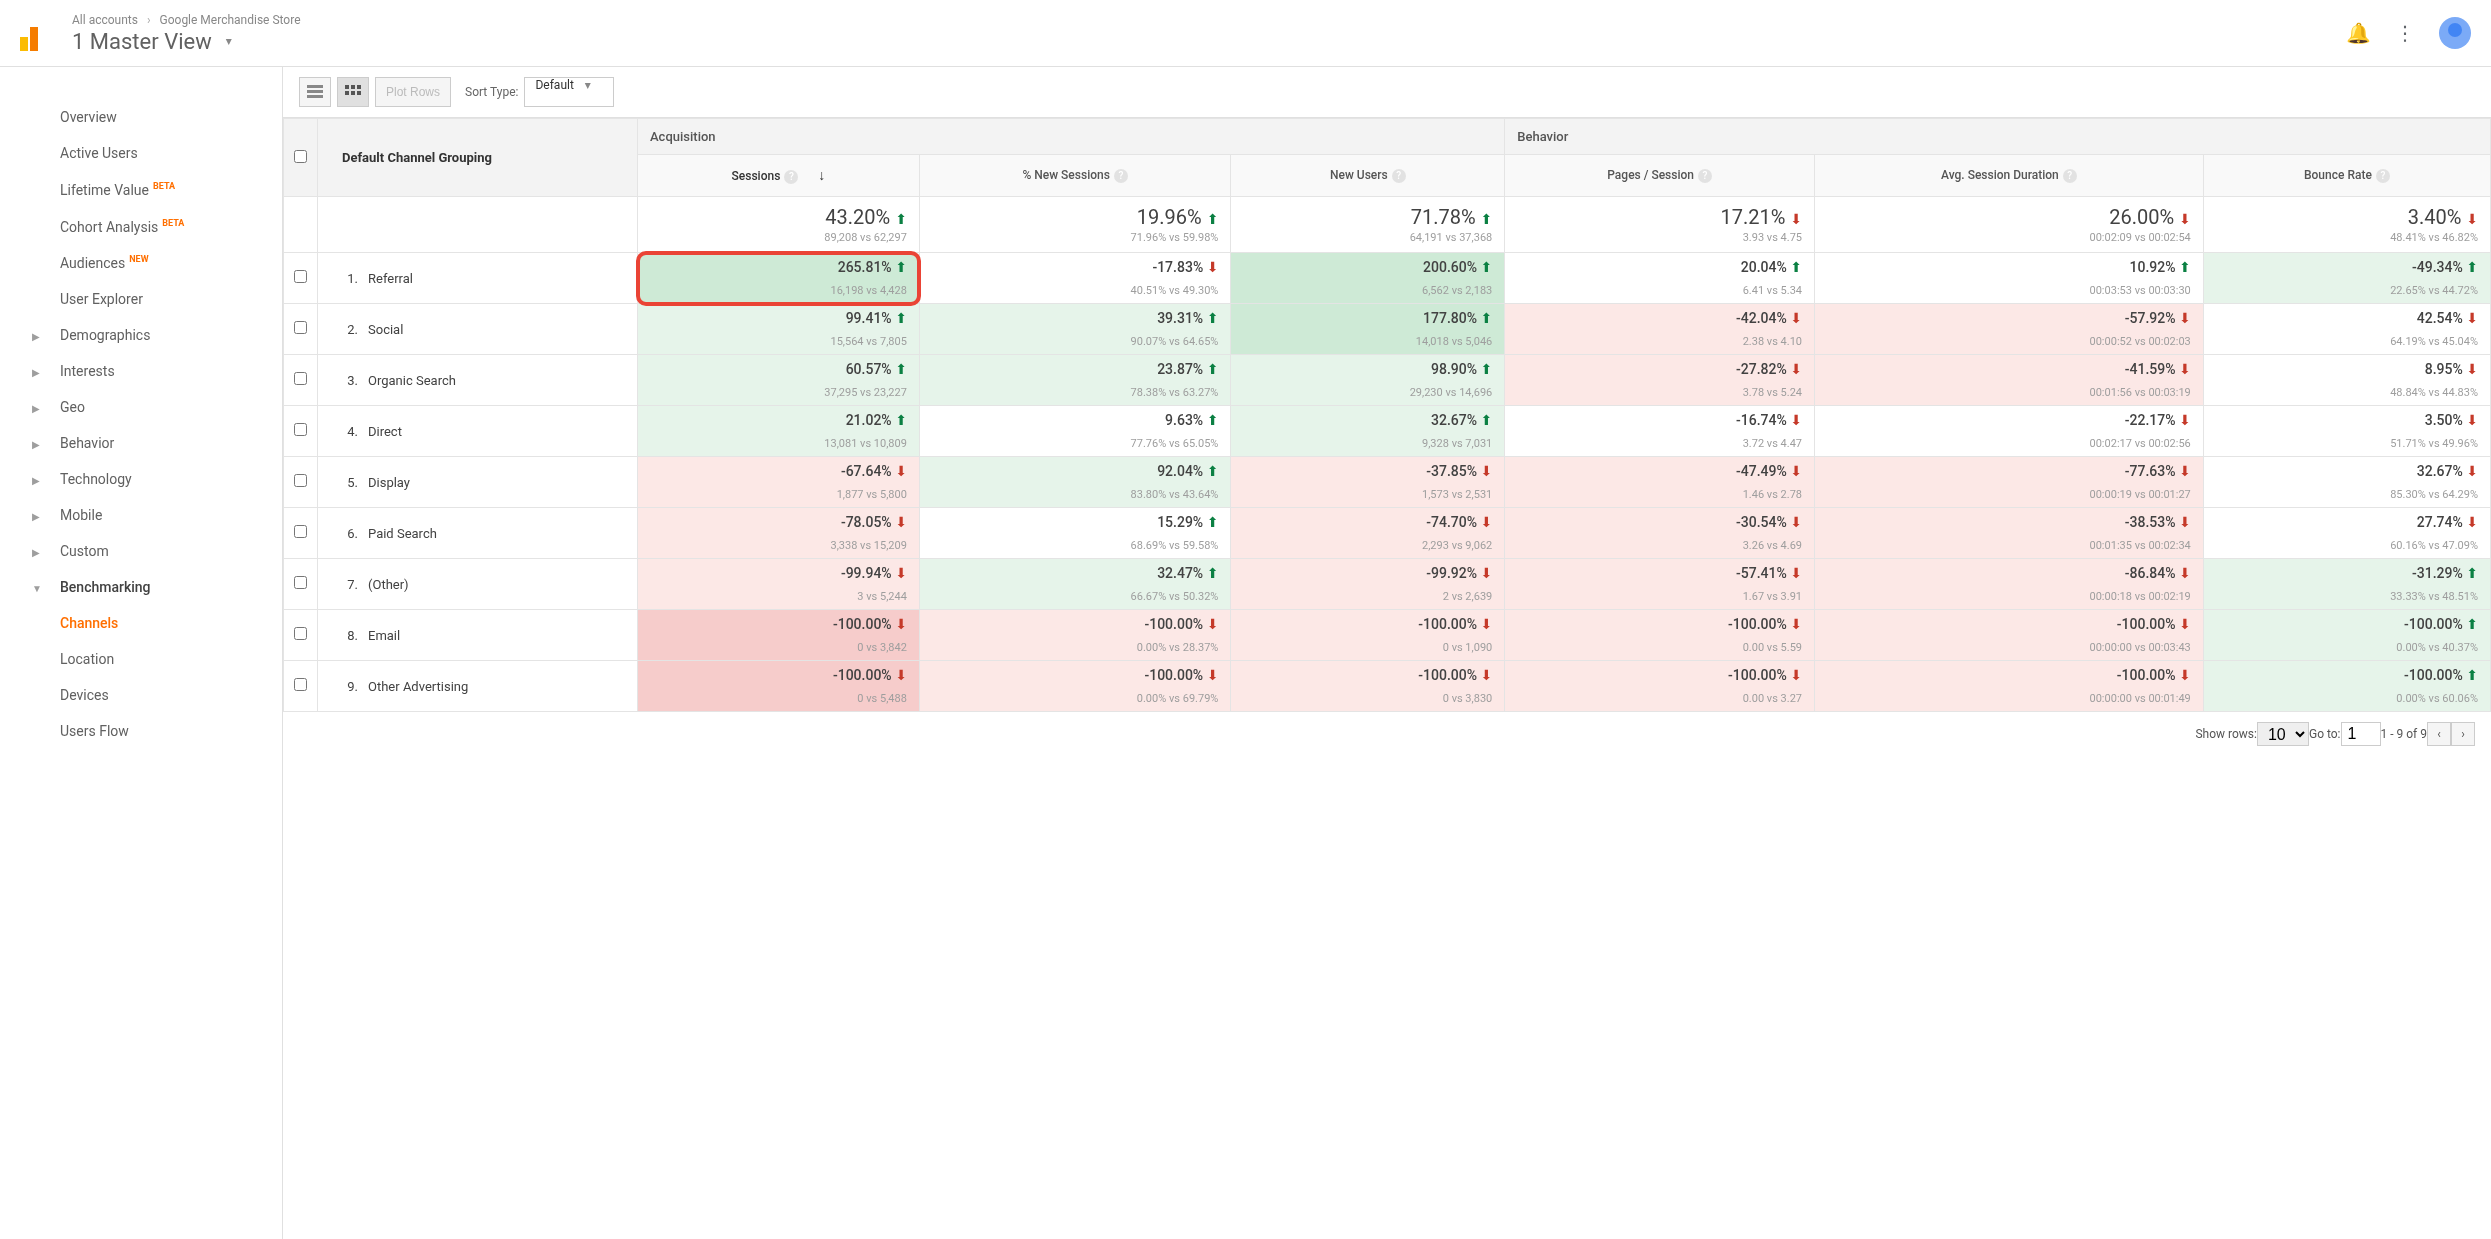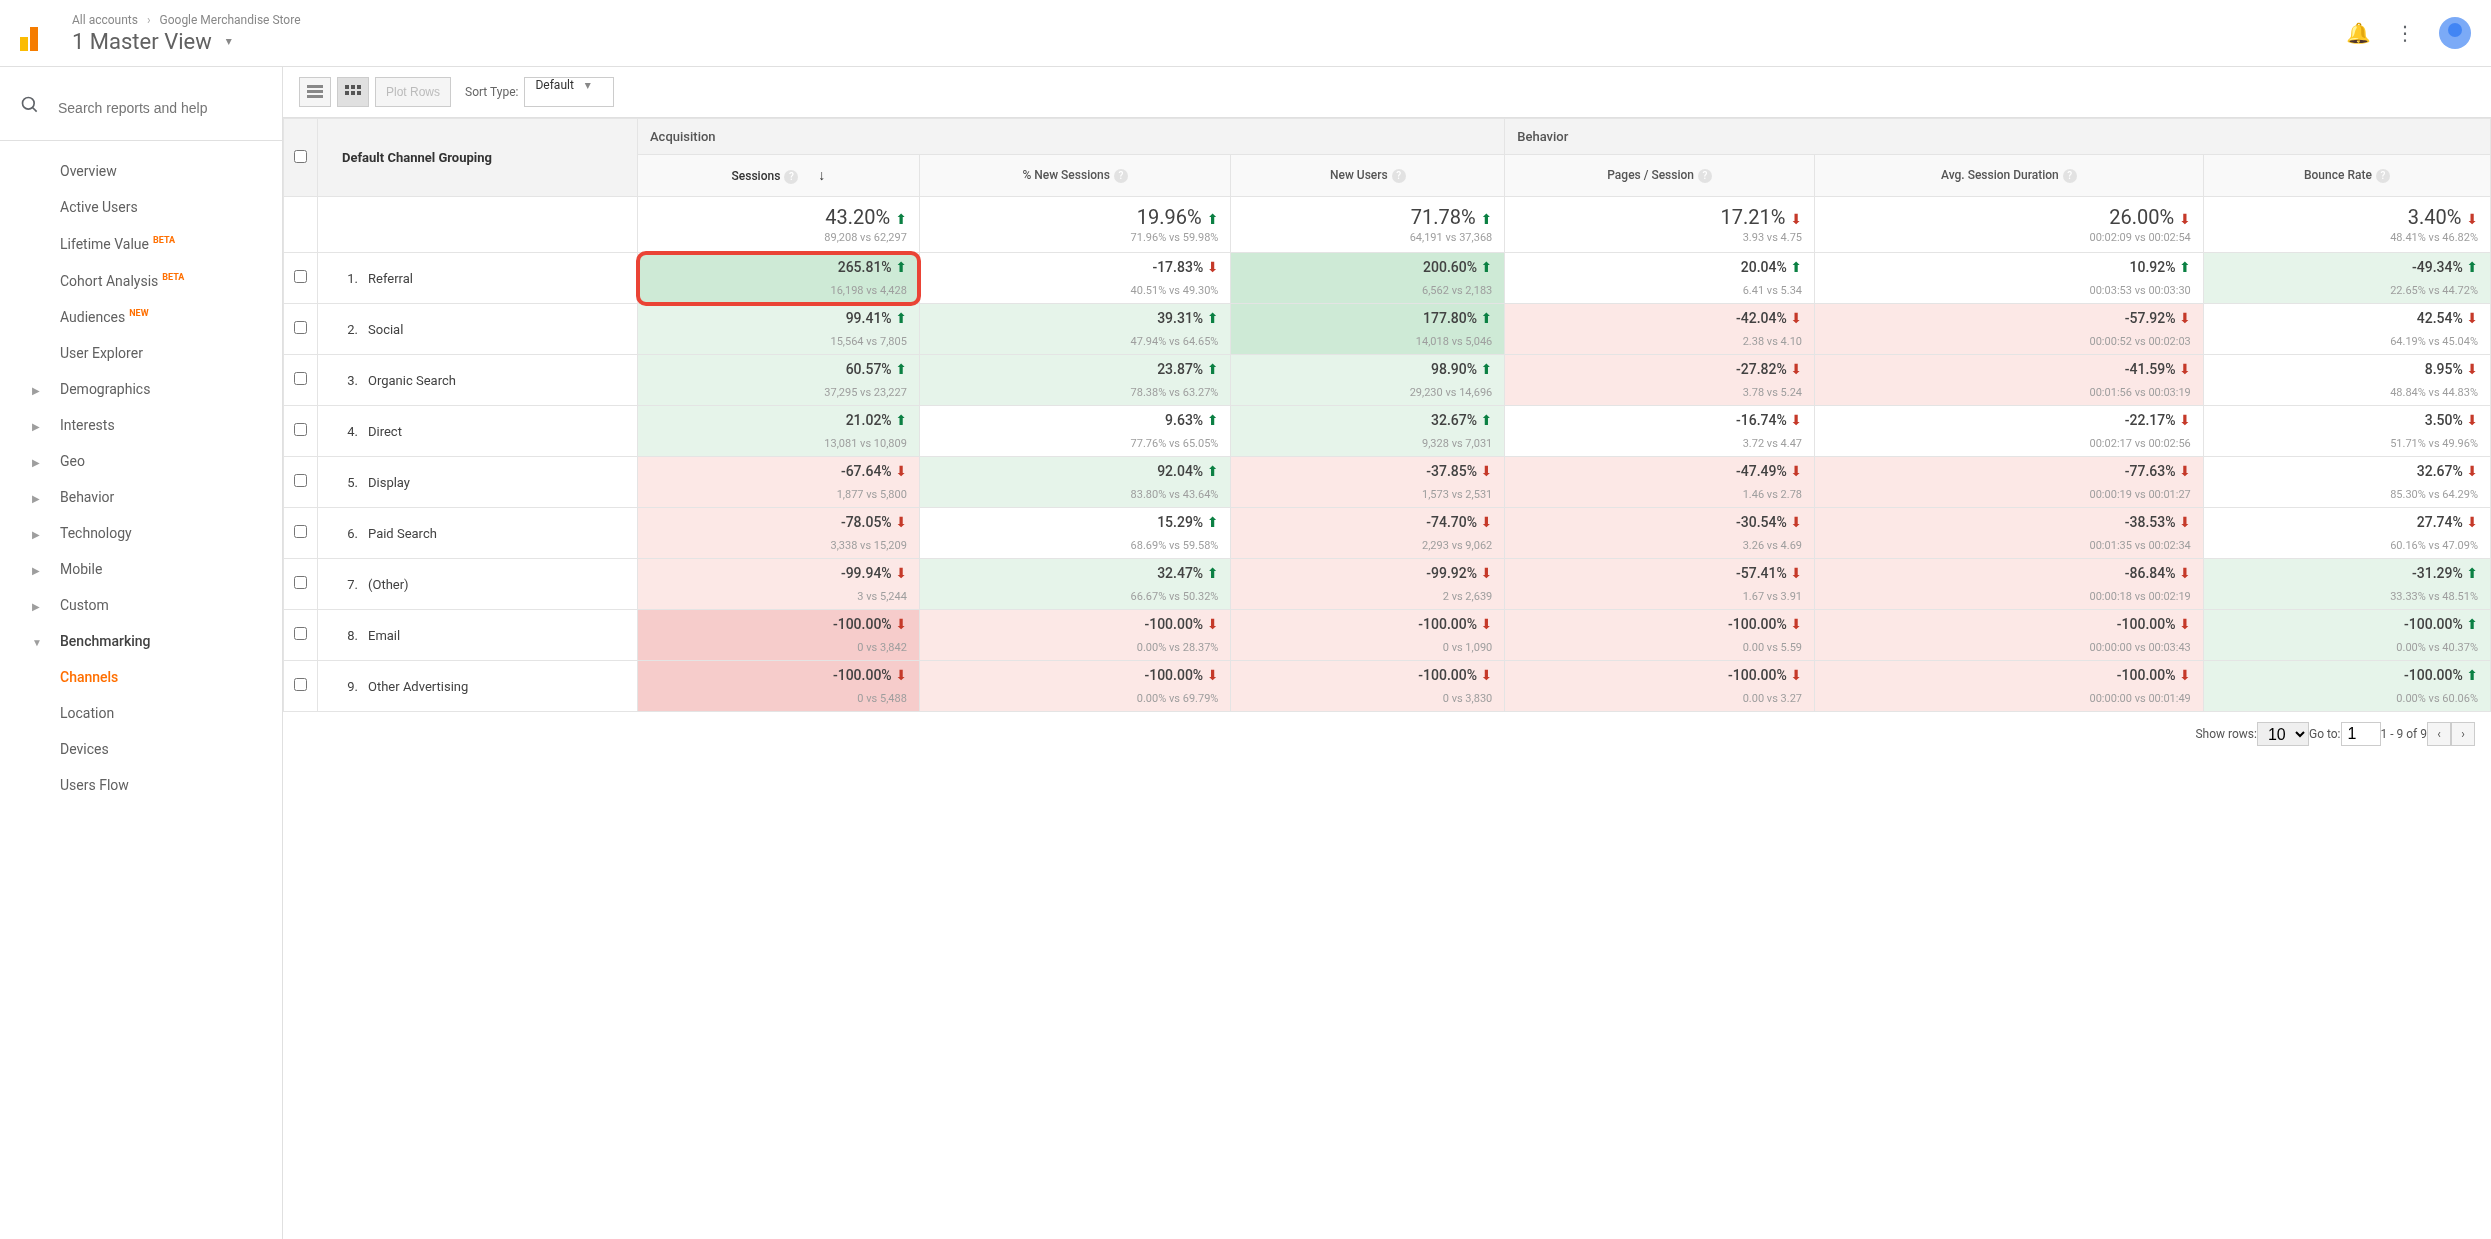--- a/index.html
+++ b/index.html
@@ -101,29 +101,20 @@
     <span class="bell">🔔</span>
     <span class="dots">⋮</span>
     <div class="avatar">
         <div class="avatar-inner"></div>
       </div>
   </div>
 </div>
 
 <div class="body">
   <div class="sidebar">
-    <div class="search-box">
-      <span class="mag">
-        <svg width="20" height="20" viewBox="0 0 24 24" fill="none" stroke="#5f6368" stroke-width="2">
-            <circle cx="10" cy="10" r="7"></circle>
-            <line x1="20" y1="20" x2="15" y2="15"></line>
-          </svg>
-      </span>
-      <input placeholder="Search reports and help" style="">
-    </div>
     <div class="nav" id="nav">
         <div class="nav-item"><span>Overview</span></div>
         <div class="nav-item"><span>Active Users</span></div>
         <div class="nav-item"><span>Lifetime Value</span><span class="badge beta">BETA</span></div>
         <div class="nav-item"><span>Cohort Analysis</span><span class="badge beta">BETA</span></div>
         <div class="nav-item"><span>Audiences</span><span class="badge new">NEW</span></div>
         <div class="nav-item"><span>User Explorer</span></div>
         <div class="nav-item"><span class="tri">▶</span><span>Demographics</span></div>
         <div class="nav-item"><span class="tri">▶</span><span>Interests</span></div>
         <div class="nav-item"><span class="tri">▶</span><span>Geo</span></div>
@@ -242,21 +233,21 @@
           </tr>
           <tr>
             <td class="row-check"><input type="checkbox" style=""></td>
             <td class="row-dim"><span class="num">2.</span>Social</td>
             <td class="data-cell good">
               <div class="pct">99.41% <span class="arrow-up">⬆</span></div>
               <div class="sub">15,564 vs 7,805</div>
             </td>
             <td class="data-cell good">
               <div class="pct">39.31% <span class="arrow-up">⬆</span></div>
-              <div class="sub">47.94% vs 64.65%</div>
+              <div class="sub">90.07% vs 64.65%</div>
             </td>
             <td class="data-cell goodstrong">
               <div class="pct">177.80% <span class="arrow-up">⬆</span></div>
               <div class="sub">14,018 vs 5,046</div>
             </td>
             <td class="data-cell bad">
               <div class="pct">-42.04% <span class="arrow-dn">⬇</span></div>
               <div class="sub">2.38 vs 4.10</div>
             </td>
             <td class="data-cell bad">

